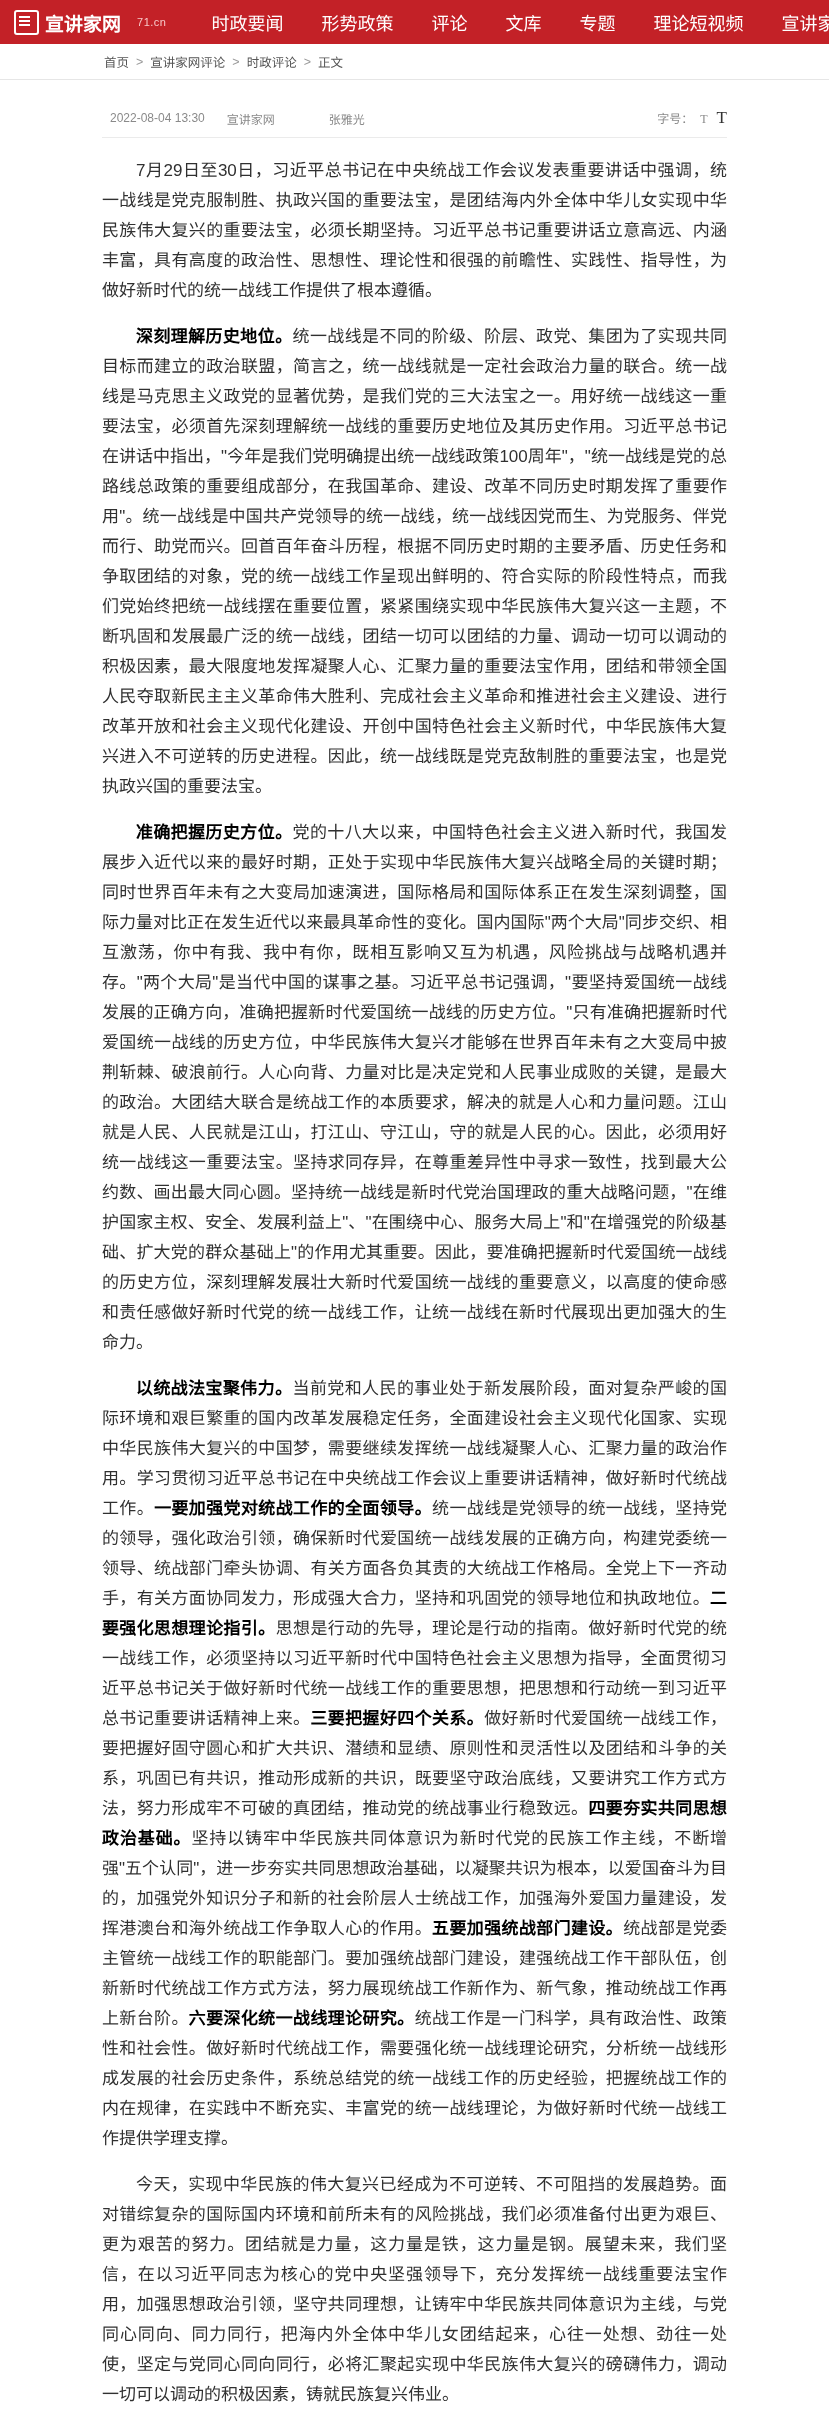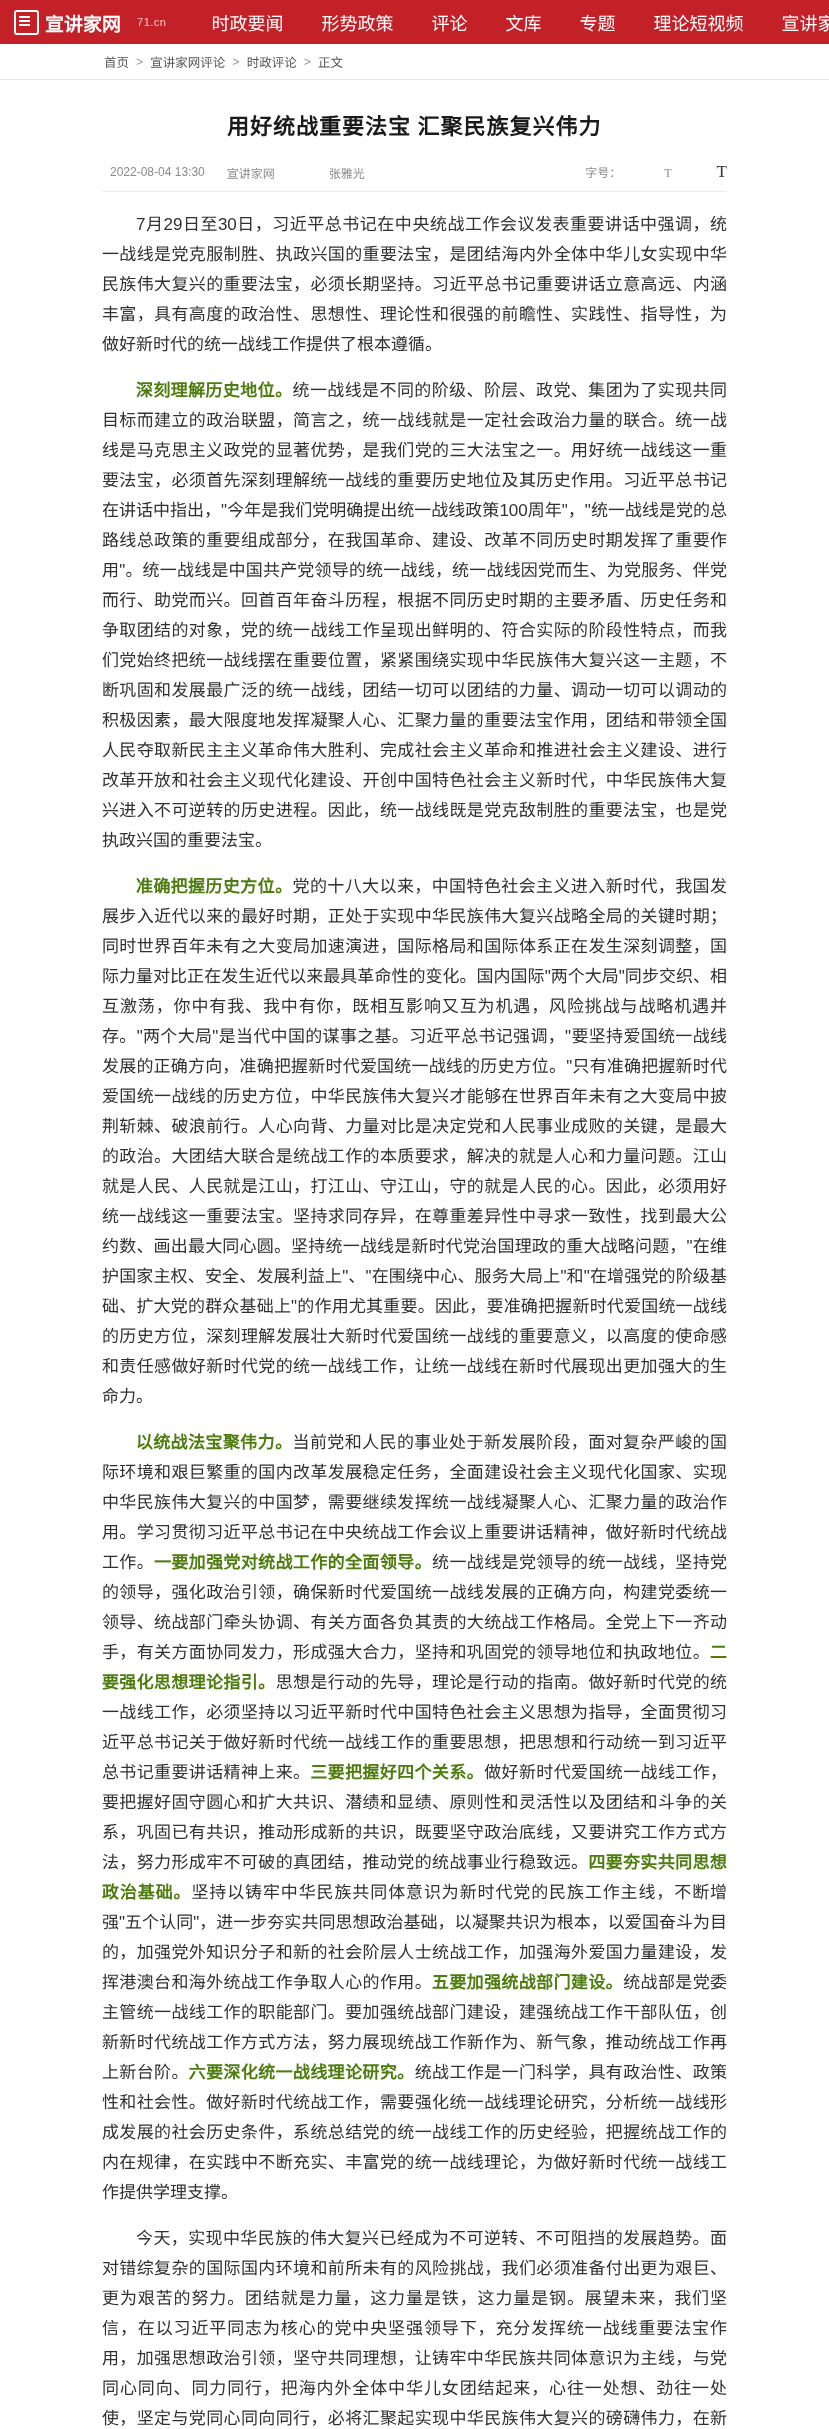--- a/index.html
+++ b/index.html
@@ -117,21 +117,20 @@
     color: #8a8a8a;
     margin-bottom: 18px;
   }
   .meta-date { margin-right: 22px; margin-left: 8px; }
   .meta-source { margin-right: 22px; }
   .meta-author { margin-right: auto; margin-left: 32px; }
   .fontsize {
     display: flex;
     align-items: baseline;
     color: #8a8a8a;
-    gap: 36px;
   }
   .fontsize .lbl { margin-right: 7px; }
   .fs-small {
     font-size: 12px;
     margin-right: 9px;
     color: #8a8a8a;
     cursor: pointer;
     font-family: "Liberation Serif", serif;
   }
   .fs-big {
@@ -143,21 +142,21 @@
 
   p.para {
     font-size: 17px;
     line-height: 30px;
     color: #303030;
     margin: 0 0 16px 0;
     text-align: justify;
     text-indent: 2em;
     font-family: "Liberation Sans", "DejaVu Sans", sans-serif;
   }
-  p.para b { font-weight: bold; color: #4d7c0f; }
+  p.para b { font-weight: bold; color: #000000; }
   p.signature {
     font-size: 14.6px;
     line-height: 30px;
     color: #303030;
     margin: 24px 0 40px 0;
     text-indent: 2em;
     text-align: justify;
   }
 </style>
 </head>
@@ -186,33 +185,32 @@
     <span class="sep">&gt;</span>
     <a href="#">宣讲家网评论</a>
     <span class="sep">&gt;</span>
     <a href="#">时政评论</a>
     <span class="sep">&gt;</span>
     <span>正文</span>
   </div>
 </div>
 
 <div class="article">
-  <h1 class="title">用好统战重要法宝 汇聚民族复兴伟力</h1>
 
   <div class="meta-bar">
     <span class="meta-date">2022-08-04 13:30</span>
     <span class="meta-source">宣讲家网</span>
     <span class="meta-author">张雅光</span>
     <span class="fontsize">
       <span class="lbl">字号：</span>
       <span class="fs-small">T</span>
       <span class="fs-big">T</span>
     </span>
   </div>
 
   <p class="para">7月29日至30日，习近平总书记在中央统战工作会议发表重要讲话中强调，统一战线是党克服制胜、执政兴国的重要法宝，是团结海内外全体中华儿女实现中华民族伟大复兴的重要法宝，必须长期坚持。习近平总书记重要讲话立意高远、内涵丰富，具有高度的政治性、思想性、理论性和很强的前瞻性、实践性、指导性，为做好新时代的统一战线工作提供了根本遵循。</p>
   <p class="para"><b>深刻理解历史地位。</b>统一战线是不同的阶级、阶层、政党、集团为了实现共同目标而建立的政治联盟，简言之，统一战线就是一定社会政治力量的联合。统一战线是马克思主义政党的显著优势，是我们党的三大法宝之一。用好统一战线这一重要法宝，必须首先深刻理解统一战线的重要历史地位及其历史作用。习近平总书记在讲话中指出，"今年是我们党明确提出统一战线政策100周年"，"统一战线是党的总路线总政策的重要组成部分，在我国革命、建设、改革不同历史时期发挥了重要作用"。统一战线是中国共产党领导的统一战线，统一战线因党而生、为党服务、伴党而行、助党而兴。回首百年奋斗历程，根据不同历史时期的主要矛盾、历史任务和争取团结的对象，党的统一战线工作呈现出鲜明的、符合实际的阶段性特点，而我们党始终把统一战线摆在重要位置，紧紧围绕实现中华民族伟大复兴这一主题，不断巩固和发展最广泛的统一战线，团结一切可以团结的力量、调动一切可以调动的积极因素，最大限度地发挥凝聚人心、汇聚力量的重要法宝作用，团结和带领全国人民夺取新民主主义革命伟大胜利、完成社会主义革命和推进社会主义建设、进行改革开放和社会主义现代化建设、开创中国特色社会主义新时代，中华民族伟大复兴进入不可逆转的历史进程。因此，统一战线既是党克敌制胜的重要法宝，也是党执政兴国的重要法宝。</p>
   <p class="para"><b>准确把握历史方位。</b>党的十八大以来，中国特色社会主义进入新时代，我国发展步入近代以来的最好时期，正处于实现中华民族伟大复兴战略全局的关键时期；同时世界百年未有之大变局加速演进，国际格局和国际体系正在发生深刻调整，国际力量对比正在发生近代以来最具革命性的变化。国内国际"两个大局"同步交织、相互激荡，你中有我、我中有你，既相互影响又互为机遇，风险挑战与战略机遇并存。"两个大局"是当代中国的谋事之基。习近平总书记强调，"要坚持爱国统一战线发展的正确方向，准确把握新时代爱国统一战线的历史方位。"只有准确把握新时代爱国统一战线的历史方位，中华民族伟大复兴才能够在世界百年未有之大变局中披荆斩棘、破浪前行。人心向背、力量对比是决定党和人民事业成败的关键，是最大的政治。大团结大联合是统战工作的本质要求，解决的就是人心和力量问题。江山就是人民、人民就是江山，打江山、守江山，守的就是人民的心。因此，必须用好统一战线这一重要法宝。坚持求同存异，在尊重差异性中寻求一致性，找到最大公约数、画出最大同心圆。坚持统一战线是新时代党治国理政的重大战略问题，"在维护国家主权、安全、发展利益上"、"在围绕中心、服务大局上"和"在增强党的阶级基础、扩大党的群众基础上"的作用尤其重要。因此，要准确把握新时代爱国统一战线的历史方位，深刻理解发展壮大新时代爱国统一战线的重要意义，以高度的使命感和责任感做好新时代党的统一战线工作，让统一战线在新时代展现出更加强大的生命力。</p>
   <p class="para"><b>以统战法宝聚伟力。</b>当前党和人民的事业处于新发展阶段，面对复杂严峻的国际环境和艰巨繁重的国内改革发展稳定任务，全面建设社会主义现代化国家、实现中华民族伟大复兴的中国梦，需要继续发挥统一战线凝聚人心、汇聚力量的政治作用。学习贯彻习近平总书记在中央统战工作会议上重要讲话精神，做好新时代统战工作。<b>一要加强党对统战工作的全面领导。</b>统一战线是党领导的统一战线，坚持党的领导，强化政治引领，确保新时代爱国统一战线发展的正确方向，构建党委统一领导、统战部门牵头协调、有关方面各负其责的大统战工作格局。全党上下一齐动手，有关方面协同发力，形成强大合力，坚持和巩固党的领导地位和执政地位。<b>二要强化思想理论指引。</b>思想是行动的先导，理论是行动的指南。做好新时代党的统一战线工作，必须坚持以习近平新时代中国特色社会主义思想为指导，全面贯彻习近平总书记关于做好新时代统一战线工作的重要思想，把思想和行动统一到习近平总书记重要讲话精神上来。<b>三要把握好四个关系。</b>做好新时代爱国统一战线工作，要把握好固守圆心和扩大共识、潜绩和显绩、原则性和灵活性以及团结和斗争的关系，巩固已有共识，推动形成新的共识，既要坚守政治底线，又要讲究工作方式方法，努力形成牢不可破的真团结，推动党的统战事业行稳致远。<b>四要夯实共同思想政治基础。</b>坚持以铸牢中华民族共同体意识为新时代党的民族工作主线，不断增强"五个认同"，进一步夯实共同思想政治基础，以凝聚共识为根本，以爱国奋斗为目的，加强党外知识分子和新的社会阶层人士统战工作，加强海外爱国力量建设，发挥港澳台和海外统战工作争取人心的作用。<b>五要加强统战部门建设。</b>统战部是党委主管统一战线工作的职能部门。要加强统战部门建设，建强统战工作干部队伍，创新新时代统战工作方式方法，努力展现统战工作新作为、新气象，推动统战工作再上新台阶。<b>六要深化统一战线理论研究。</b>统战工作是一门科学，具有政治性、政策性和社会性。做好新时代统战工作，需要强化统一战线理论研究，分析统一战线形成发展的社会历史条件，系统总结党的统一战线工作的历史经验，把握统战工作的内在规律，在实践中不断充实、丰富党的统一战线理论，为做好新时代统一战线工作提供学理支撑。</p>
-  <p class="para">今天，实现中华民族的伟大复兴已经成为不可逆转、不可阻挡的发展趋势。面对错综复杂的国际国内环境和前所未有的风险挑战，我们必须准备付出更为艰巨、更为艰苦的努力。团结就是力量，这力量是铁，这力量是钢。展望未来，我们坚信，在以习近平同志为核心的党中央坚强领导下，充分发挥统一战线重要法宝作用，加强思想政治引领，坚守共同理想，让铸牢中华民族共同体意识为主线，与党同心同向、同力同行，把海内外全体中华儿女团结起来，心往一处想、劲往一处使，坚定与党同心同向同行，必将汇聚起实现中华民族伟大复兴的磅礴伟力，在新时代新征程上创造新的辉煌，铸就民族复兴伟业。</p>
+  <p class="para">今天，实现中华民族的伟大复兴已经成为不可逆转、不可阻挡的发展趋势。面对错综复杂的国际国内环境和前所未有的风险挑战，我们必须准备付出更为艰巨、更为艰苦的努力。团结就是力量，这力量是铁，这力量是钢。展望未来，我们坚信，在以习近平同志为核心的党中央坚强领导下，充分发挥统一战线重要法宝作用，加强思想政治引领，坚守共同理想，让铸牢中华民族共同体意识为主线，与党同心同向、同力同行，把海内外全体中华儿女团结起来，心往一处想、劲往一处使，坚定与党同心同向同行，必将汇聚起实现中华民族伟大复兴的磅礴伟力，调动一切可以调动的积极因素，铸就民族复兴伟业。</p>
 
   <p class="signature">（作者：张雅光，天津农学院马克思主义学院教授，天津农学院少数民族教职工联谊会副会长）</p>
 </div>
 
 </body></html>

